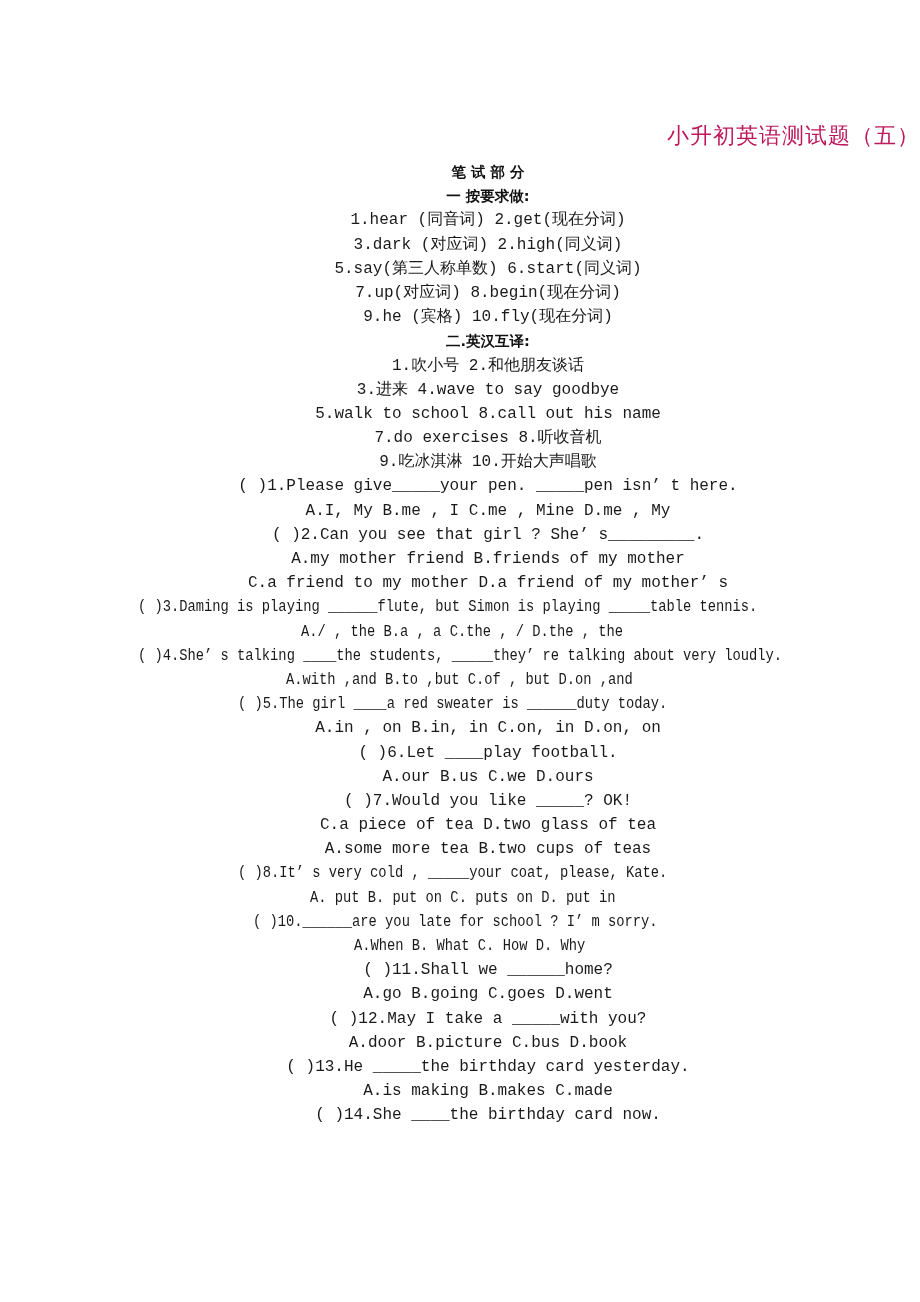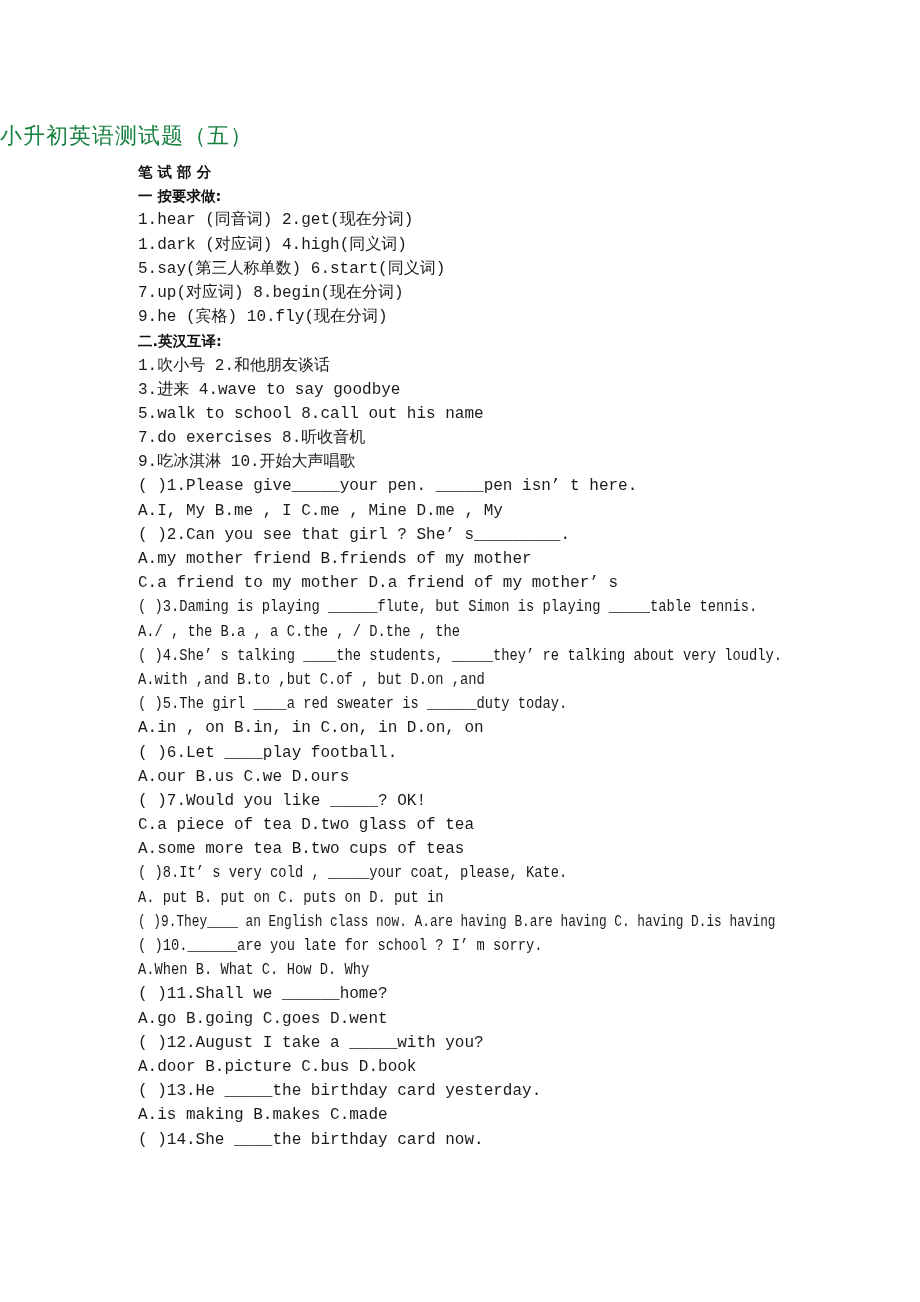--- a/index.html
+++ b/index.html
@@ -1,43 +1,43 @@
 <!DOCTYPE html>
 <html><head>
 <meta charset="utf-8">
 <style>
   html, body { margin: 0; padding: 0; background: #ffffff; }
   body { width: 920px; height: 1302px; position: relative; overflow: hidden; }
   .page { position: absolute; left: 0; top: 0; width: 920px; height: 1302px; background: #fff; }
   .title {
-    position: absolute; left: 0; width: 920px; top: 120px; text-align: left;
-    color: #15803d; font-family: "DejaVu Serif", serif; font-size: 22px; line-height: 32px;
+    position: absolute; left: 0; width: 920px; top: 120px; text-align: right;
+    color: #be185d; font-family: "DejaVu Serif", serif; font-size: 22px; line-height: 32px;
     letter-spacing: 1px;
   }
-  .content { position: absolute; left: 138px; top: 160px; width: 700px; }
+  .content { position: absolute; left: 138px; top: 160px; width: 700px; text-align: center; }
   .line {
     height: 24.2px; line-height: 24.2px; white-space: pre; color: #1a1a1a;
     font-family: "Liberation Mono", "DejaVu Sans Mono", monospace; font-size: 16px;
   }
   .heading { font-family: "DejaVu Sans", sans-serif; font-weight: bold; font-size: 14.5px; color: #111; }
   .cond { display: inline-block; transform: scaleX(0.86); transform-origin: left center; }
   .cond2 { display: inline-block; transform: scaleX(0.8); transform-origin: left center; }
 </style>
 </head>
 <body>
 
 <div class="page">
   <div class="title">小升初英语测试题（五）</div>
 
   <div class="content">
     <div class="line heading">笔 试 部 分</div>
 
     <div class="line heading">一 按要求做:</div>
     <div class="line">1.hear (同音词) 2.get(现在分词)</div>
-    <div class="line">1.dark (对应词) 4.high(同义词)</div>
+    <div class="line">3.dark (对应词) 2.high(同义词)</div>
     <div class="line">5.say(第三人称单数) 6.start(同义词)</div>
     <div class="line">7.up(对应词) 8.begin(现在分词)</div>
     <div class="line">9.he (宾格) 10.fly(现在分词)</div>
 
     <div class="line heading">二.英汉互译:</div>
     <div class="line">1.吹小号 2.和他朋友谈话</div>
     <div class="line">3.进来 4.wave to say goodbye</div>
     <div class="line">5.walk to school 8.call out his name</div>
     <div class="line">7.do exercises 8.听收音机</div>
     <div class="line">9.吃冰淇淋 10.开始大声唱歌</div>
@@ -53,24 +53,23 @@
     <div class="line"><span class="cond">A.with ,and B.to ,but C.of , but D.on ,and</span></div>
     <div class="line"><span class="cond">( )5.The girl ____a red sweater is ______duty today.</span></div>
     <div class="line"><span>A.in , on B.in, in C.on, in D.on, on</span></div>
     <div class="line"><span>( )6.Let ____play football.</span></div>
     <div class="line"><span>A.our B.us C.we D.ours</span></div>
     <div class="line"><span>( )7.Would you like _____? OK!</span></div>
     <div class="line"><span>C.a piece of tea D.two glass of tea</span></div>
     <div class="line"><span>A.some more tea B.two cups of teas</span></div>
     <div class="line"><span class="cond">( )8.It’ s very cold , _____your coat, please, Kate.</span></div>
     <div class="line"><span class="cond">A. put B. put on C. puts on D. put in</span></div>
-    <div class="line"><span class="cond2">( )9.They____ an English class now. A.are having B.are having C. having D.is having</span></div>
     <div class="line"><span class="cond">( )10.______are you late for school ? I’ m sorry.</span></div>
     <div class="line"><span class="cond">A.When B. What C. How D. Why</span></div>
     <div class="line"><span>( )11.Shall we ______home?</span></div>
     <div class="line"><span>A.go B.going C.goes D.went</span></div>
-    <div class="line"><span>( )12.August I take a _____with you?</span></div>
+    <div class="line"><span>( )12.May I take a _____with you?</span></div>
     <div class="line"><span>A.door B.picture C.bus D.book</span></div>
     <div class="line"><span>( )13.He _____the birthday card yesterday.</span></div>
     <div class="line"><span>A.is making B.makes C.made</span></div>
     <div class="line"><span>( )14.She ____the birthday card now.</span></div>
   </div>
 </div>
 
 </body></html>

